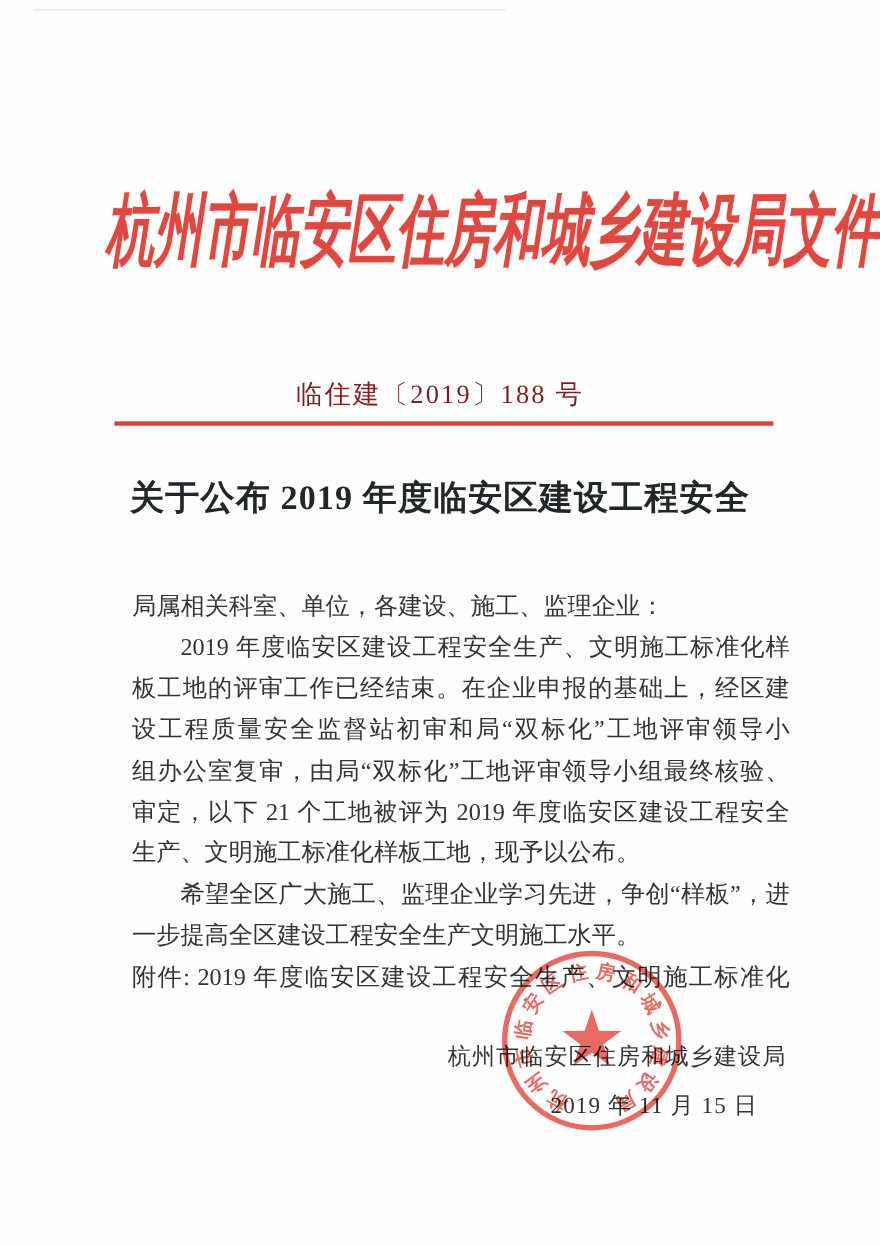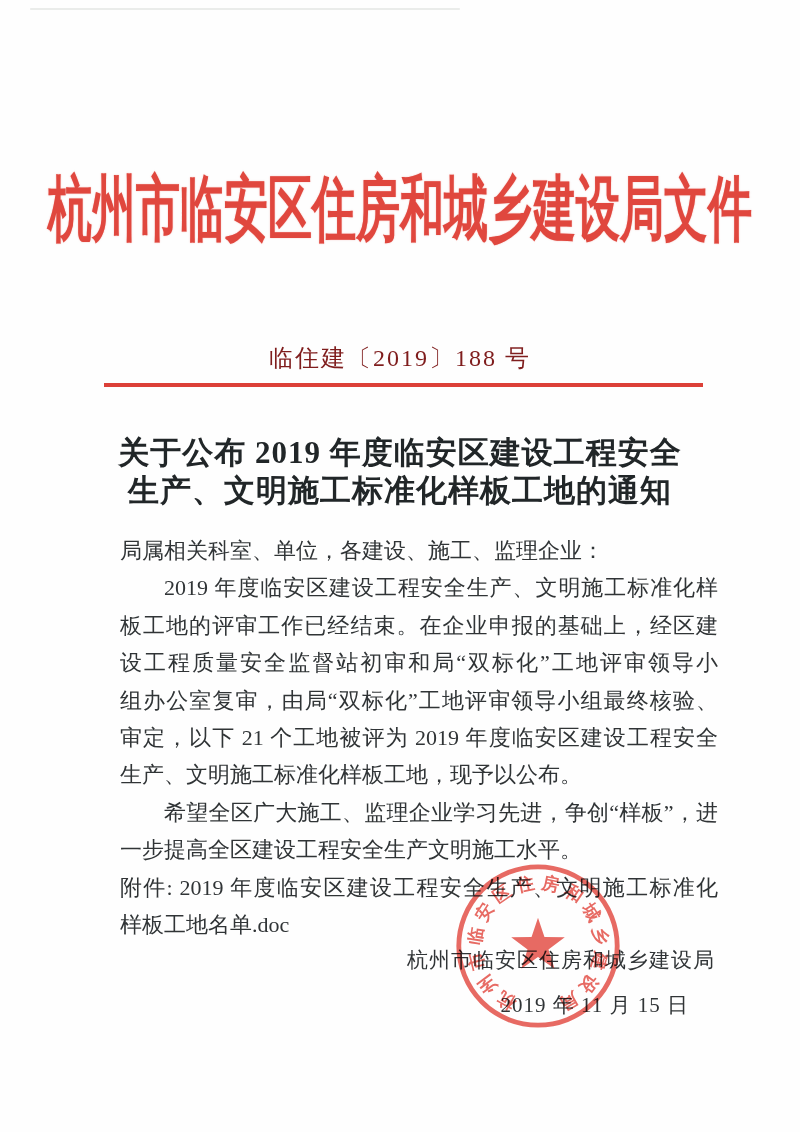--- a/index.html
+++ b/index.html
@@ -10,21 +10,22 @@
     overflow:hidden;
     font-family:"Liberation Serif","DejaVu Serif",serif;
   }
   .scan-noise{
     position:absolute;top:8px;left:30px;width:430px;height:2px;
     background:#d9ddd9;opacity:.55;border-radius:2px;
   }
   
   .red-head{
     position:absolute;top:162px;left:0;width:100%;
-    text-align:center;
+    text-align:right;
+    font-style:italic;
   }
   .red-head span{
     display:inline-block;
     font-size:44px;font-weight:bold;
     letter-spacing:0px;
     color:#e0473e;
     transform:scaleY(1.62);
     transform-origin:top center;
     text-shadow:0 0 1px rgba(224,71,62,.55);
     white-space:nowrap;
@@ -96,35 +97,33 @@
   <div class="red-head">
     <span>杭州市临安区住房和城乡建设局文件</span>
   </div>
 
   <div class="doc-num">临住建〔2019〕188 号</div>
 
   <div class="red-rule"></div>
 
   <div class="doc-title">
     <div>关于公布 2019 年度临安区建设工程安全</div>
-    <div>生产、文明施工标准化样板工地的通知</div>
   </div>
 
   <div class="body-block">
     <div class="line">局属相关科室、单位，各建设、施工、监理企业：</div>
     <div class="line j indent">2019 年度临安区建设工程安全生产、文明施工标准化样</div>
     <div class="line j">板工地的评审工作已经结束。在企业申报的基础上，经区建</div>
     <div class="line j">设工程质量安全监督站初审和局“双标化”工地评审领导小</div>
     <div class="line j">组办公室复审，由局“双标化”工地评审领导小组最终核验、</div>
     <div class="line j">审定，以下 21 个工地被评为 2019 年度临安区建设工程安全</div>
     <div class="line">生产、文明施工标准化样板工地，现予以公布。</div>
     <div class="line j indent">希望全区广大施工、监理企业学习先进，争创“样板”，进</div>
     <div class="line">一步提高全区建设工程安全生产文明施工水平。</div>
     <div class="line j">附件: 2019 年度临安区建设工程安全生产、文明施工标准化</div>
-    <div class="line">样板工地名单.doc</div>
   </div>
 
   <div class="signature">杭州市临安区住房和城乡建设局</div>
 
   <div class="sig-date">2019 年 11 月 15 日</div>
 
   <div class="seal">
     <svg viewBox="0 0 200 200">
       <circle cx="100" cy="100" r="90" fill="none" stroke="#e2453c" stroke-width="5.5"></circle>
       <path fill="#e2453c" d="M100,68 L107.35,89.89 L130.43,90.11 L111.89,103.86 L118.81,125.89

